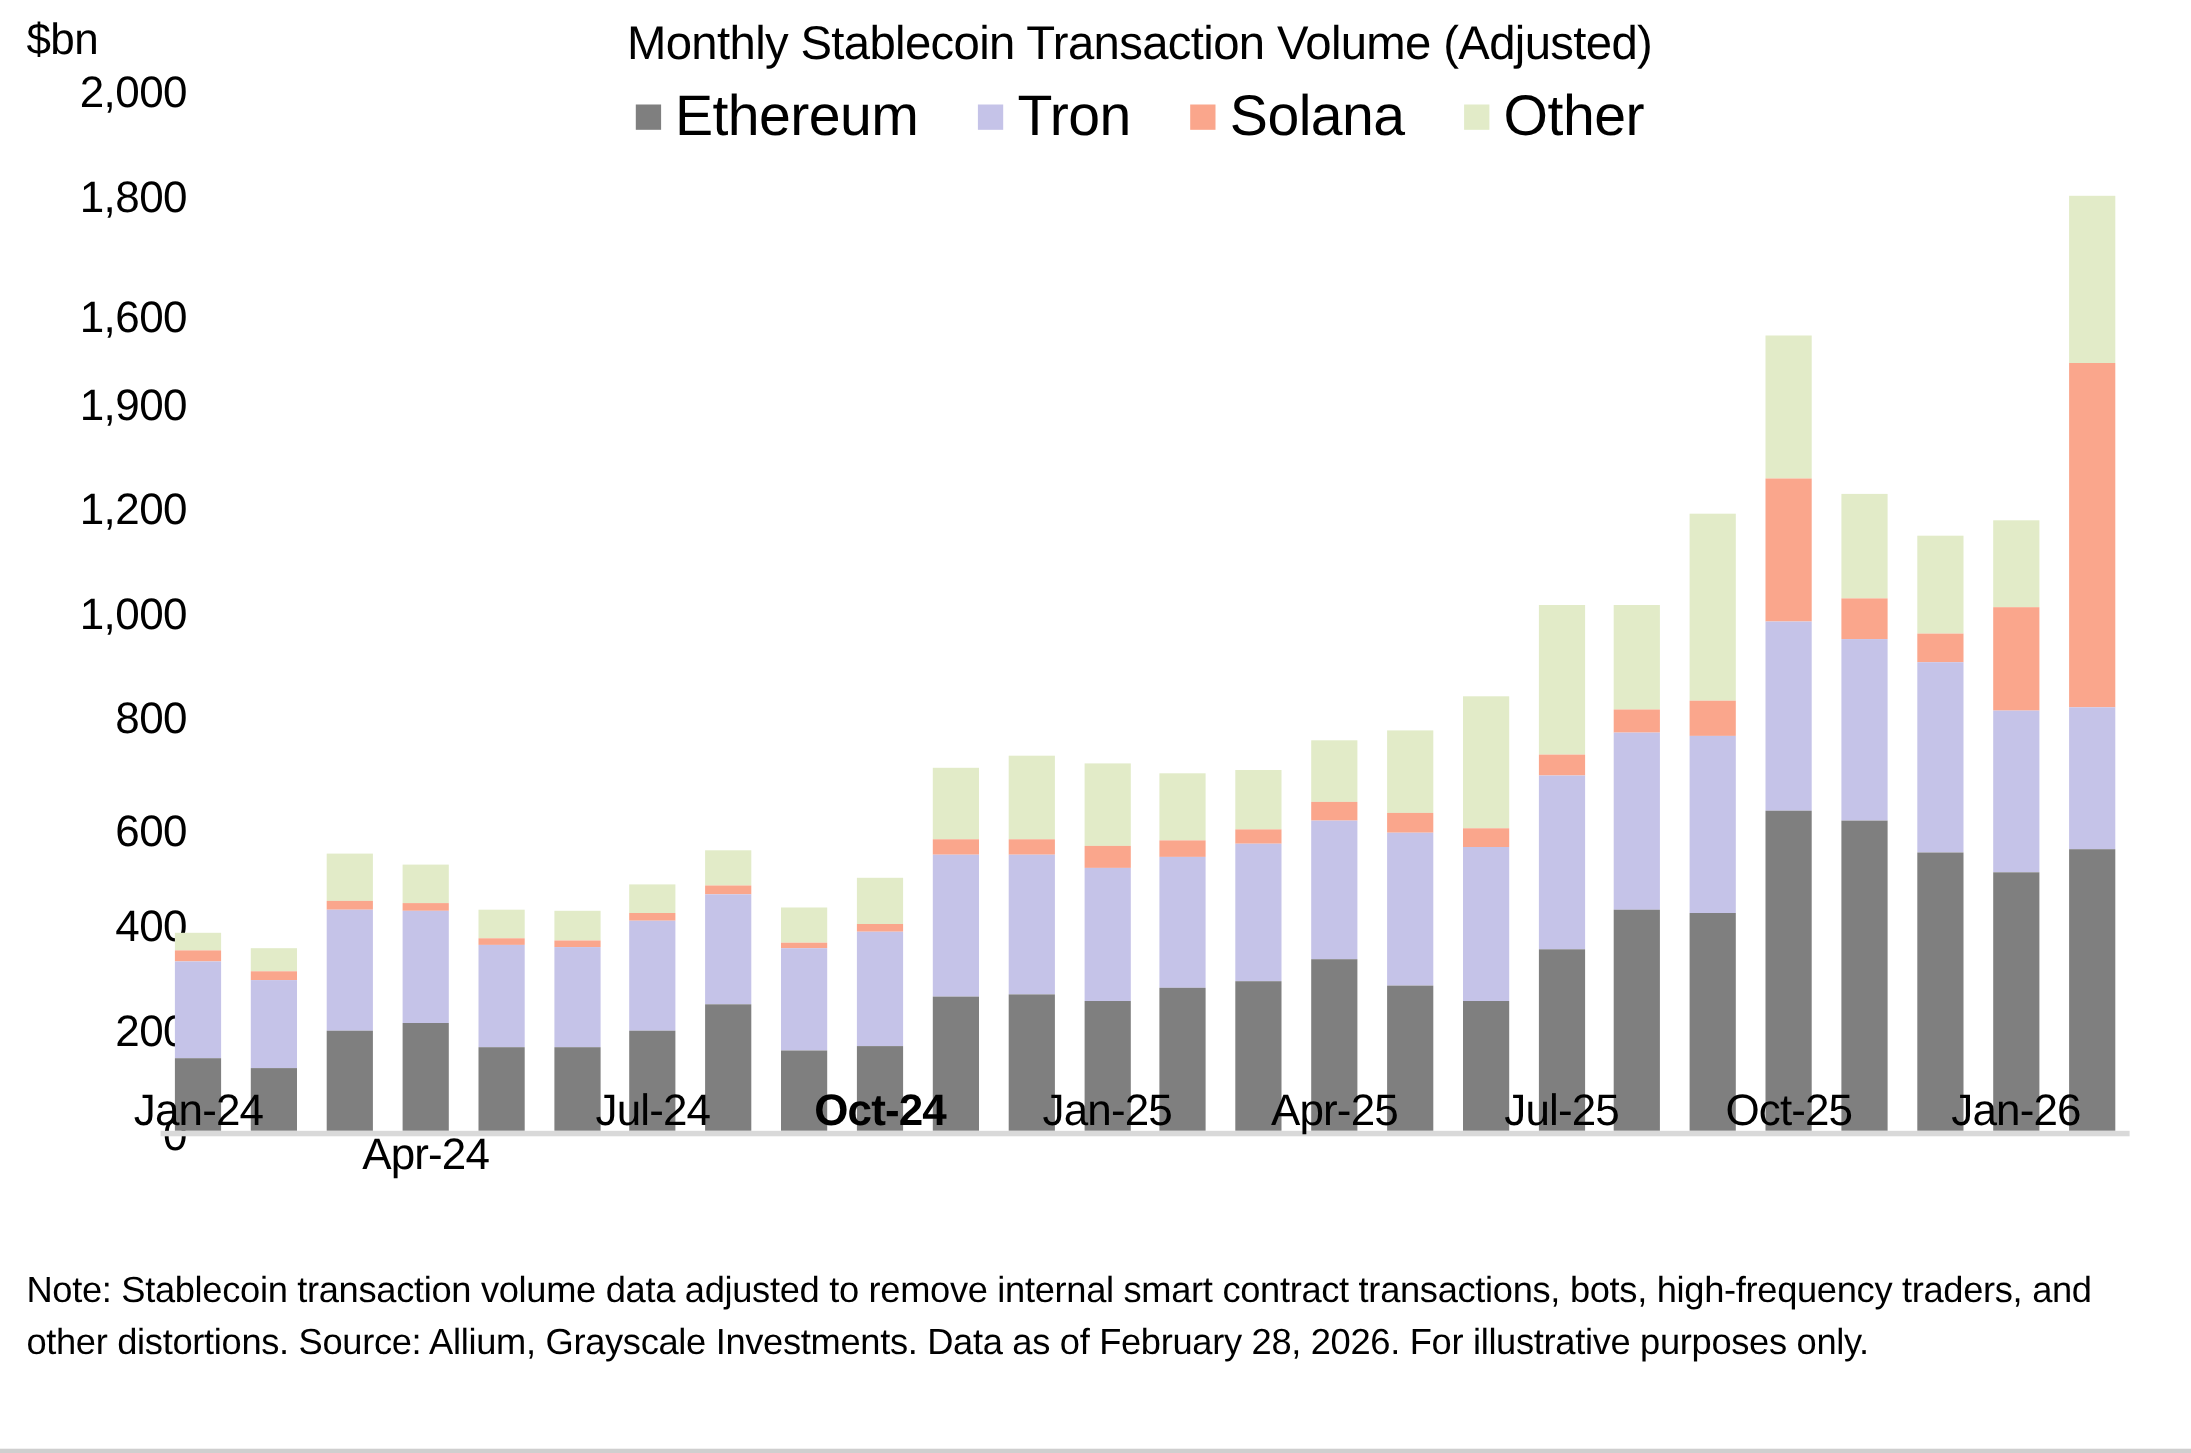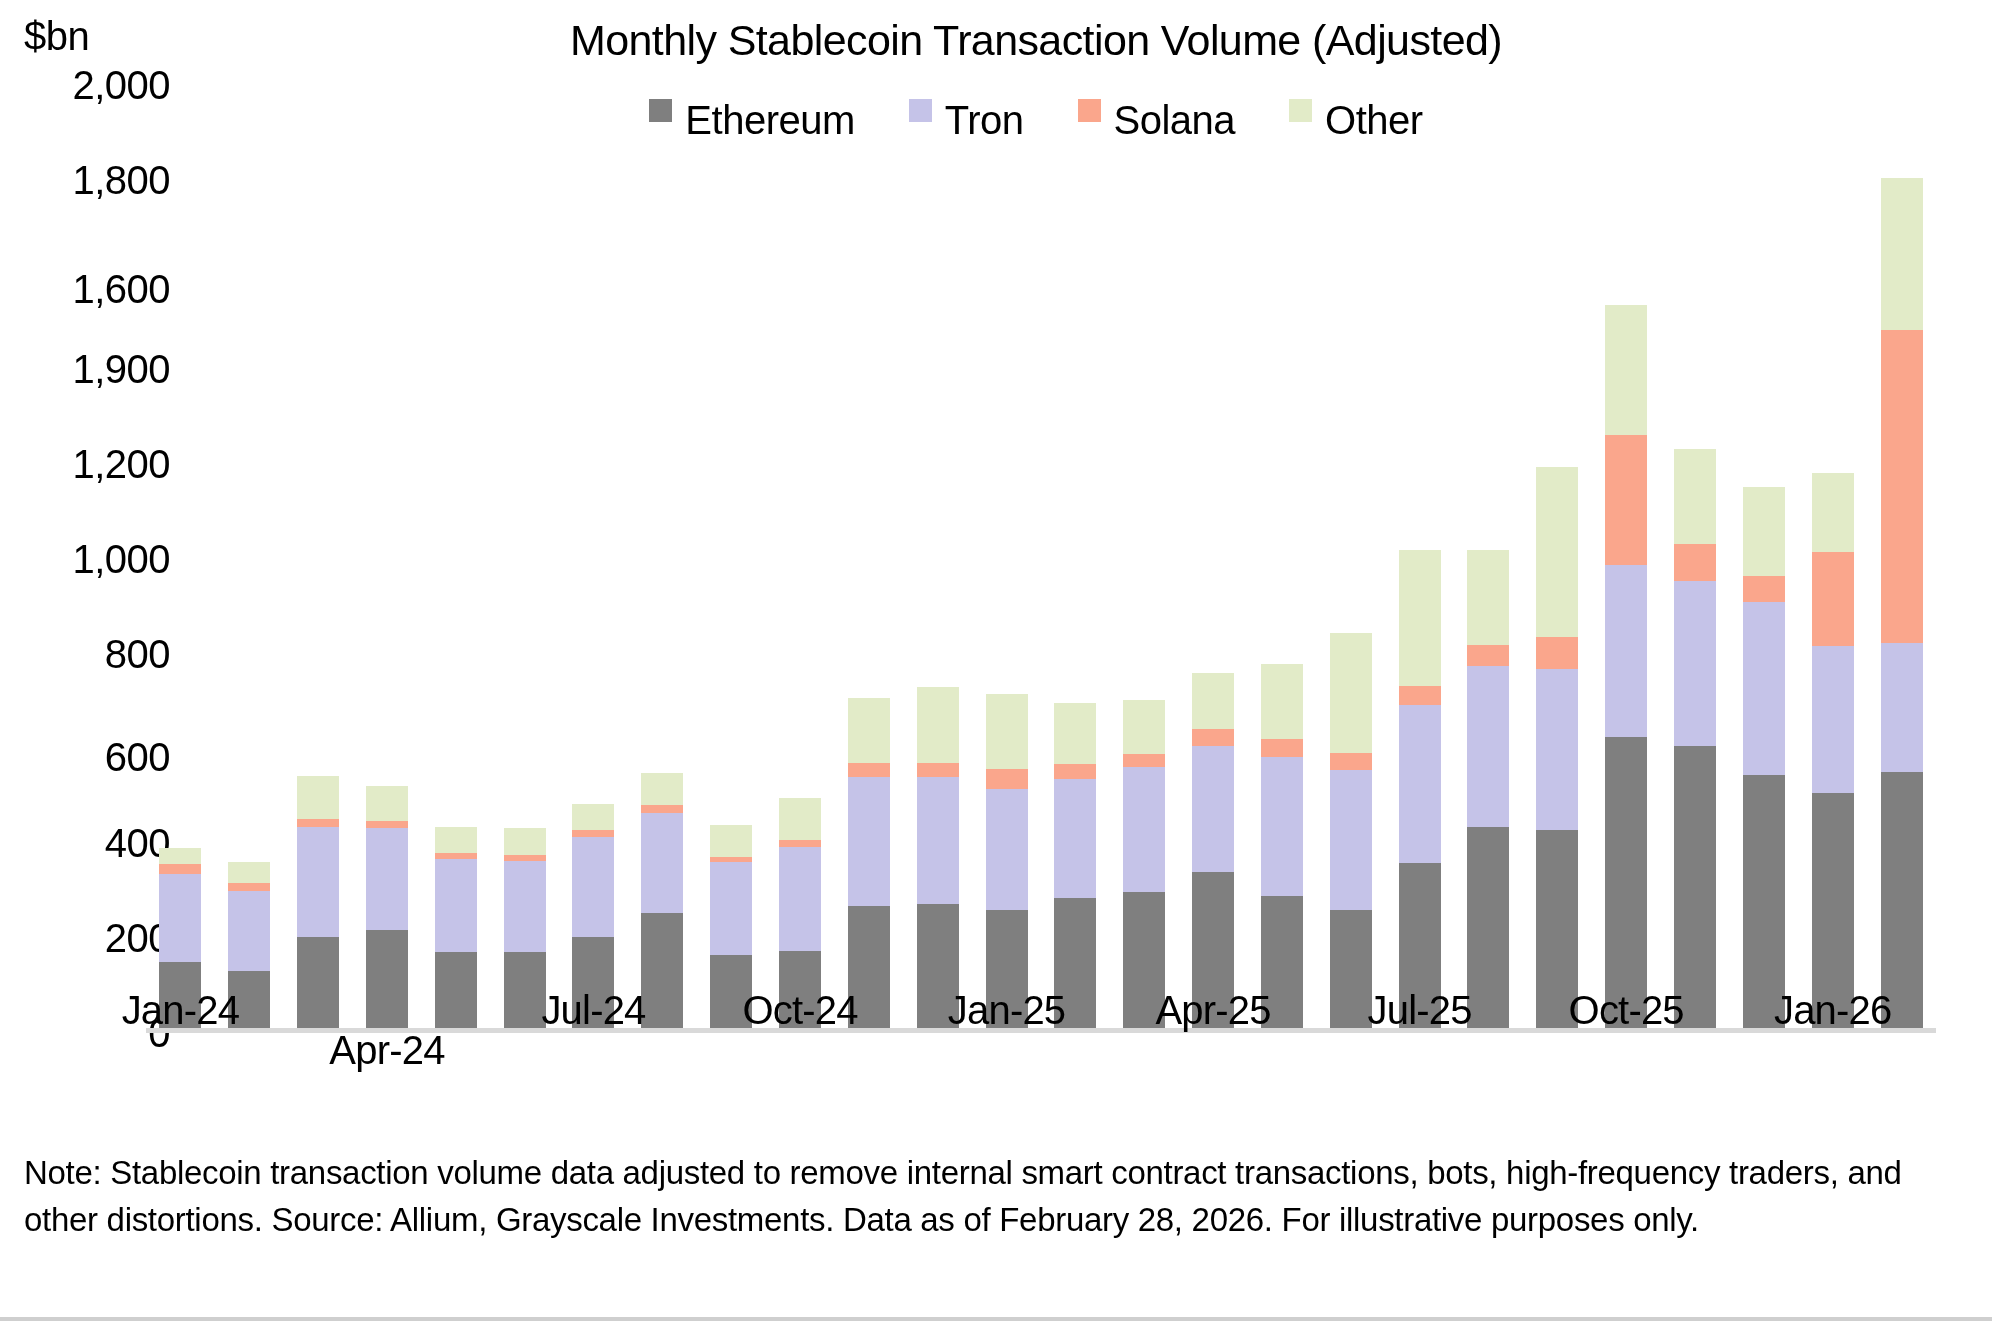--- a/index.html
+++ b/index.html
@@ -23,21 +23,21 @@
     font-size:43px; letter-spacing:-0.6px;
     padding-left:80px; box-sizing:border-box;
   }
   #legend {
     position:absolute; top:80px; left:0; width:1992px;
     display:flex; justify-content:center; align-items:center;
     gap:54px; padding-left:80px; box-sizing:border-box;
   }
   .legend-item { display:flex; align-items:center; gap:13px; }
   .legend-swatch { width:23px; height:23px; display:block; }
-  .legend-text { font-size:40px; letter-spacing:-0.5px; line-height:1;margin-top:20px; }
+  .legend-text { font-size:52px; letter-spacing:-0.5px; line-height:1; }
 
   
   #plot {
     position:absolute;
     left:146px; top:85px;
     width:1790px; height:948px;
   }
   #axis-line {
     position:absolute; left:0; bottom:0; width:100%; height:5px;
     background:#d9d9d9;
@@ -330,21 +330,21 @@
         </div>
       </div>
     </div>
   <div id="axis-line"></div>
 </div>
 
 <div id="x-axis">
     <div class="x-tick" style="left: 34.4231px;">Jan-24</div>
     <div class="x-tick" style="left: 240.962px; margin-top: 40px;">Apr-24</div>
     <div class="x-tick" style="left: 447.5px;">Jul-24</div>
-    <div class="x-tick" style="left: 654.038px;">Oct-24</div>
+    <div class="x-tick" style="left: 654.038px; font-weight: bold;">Oct-24</div>
     <div class="x-tick" style="left: 860.577px;">Jan-25</div>
     <div class="x-tick" style="left: 1067.12px;">Apr-25</div>
     <div class="x-tick" style="left: 1273.65px;">Jul-25</div>
     <div class="x-tick" style="left: 1480.19px;">Oct-25</div>
     <div class="x-tick" style="left: 1686.73px;">Jan-26</div>
   </div>
 
 <div id="note">Note: Stablecoin transaction volume data adjusted to remove internal smart contract transactions, bots, high-frequency traders, and other distortions. Source: Allium, Grayscale Investments. Data as of February 28, 2026. For illustrative purposes only.</div>
 <div id="bottom-rule"></div>
 

